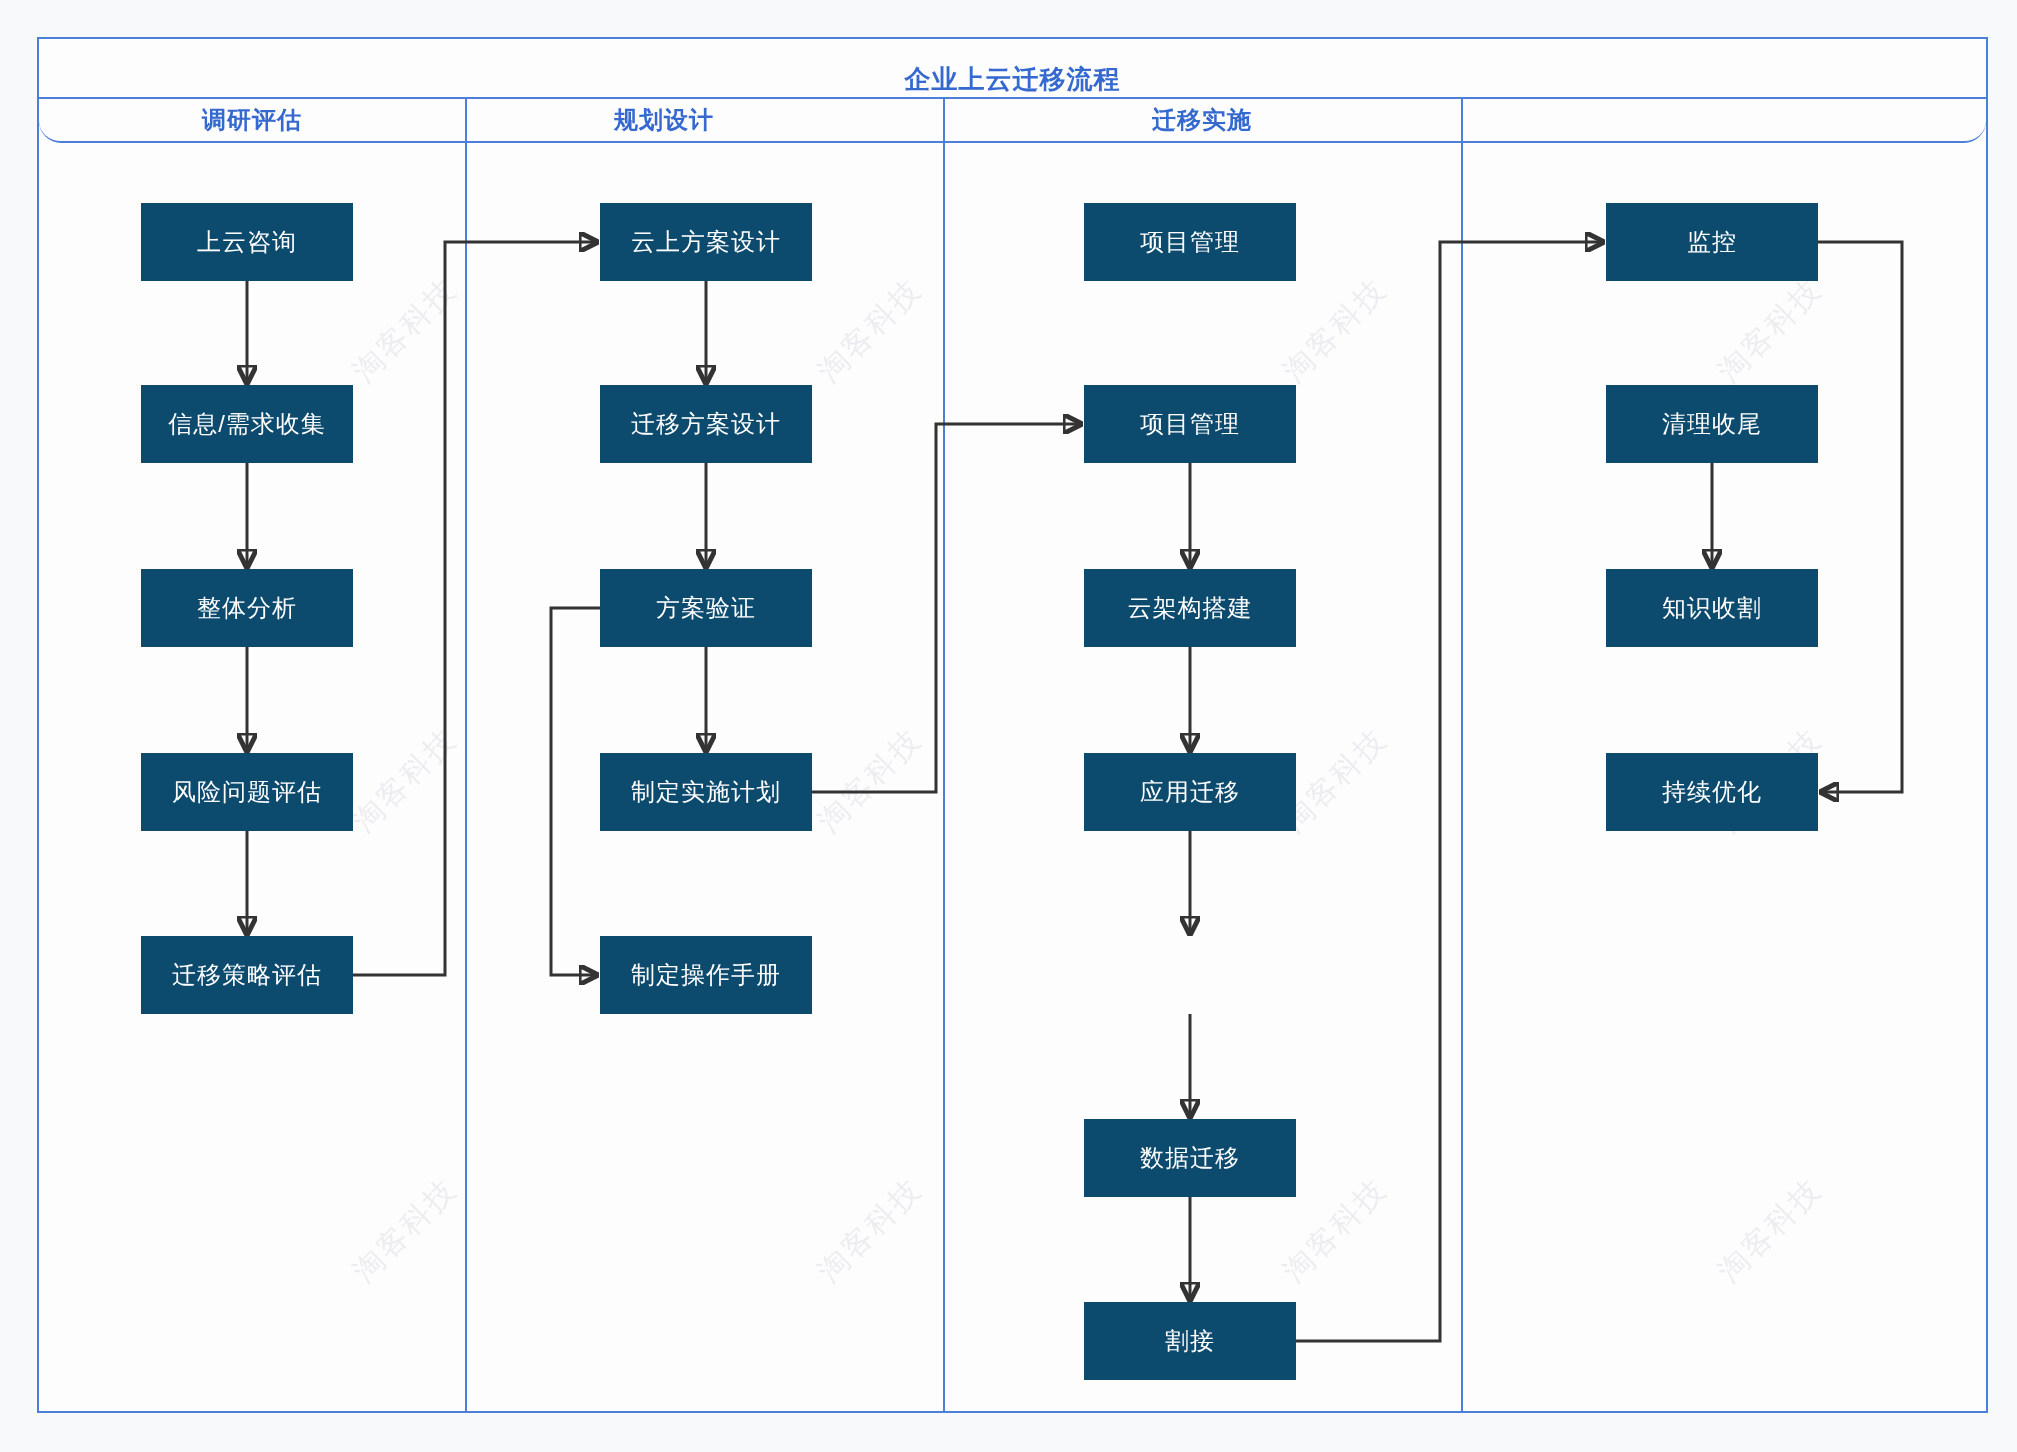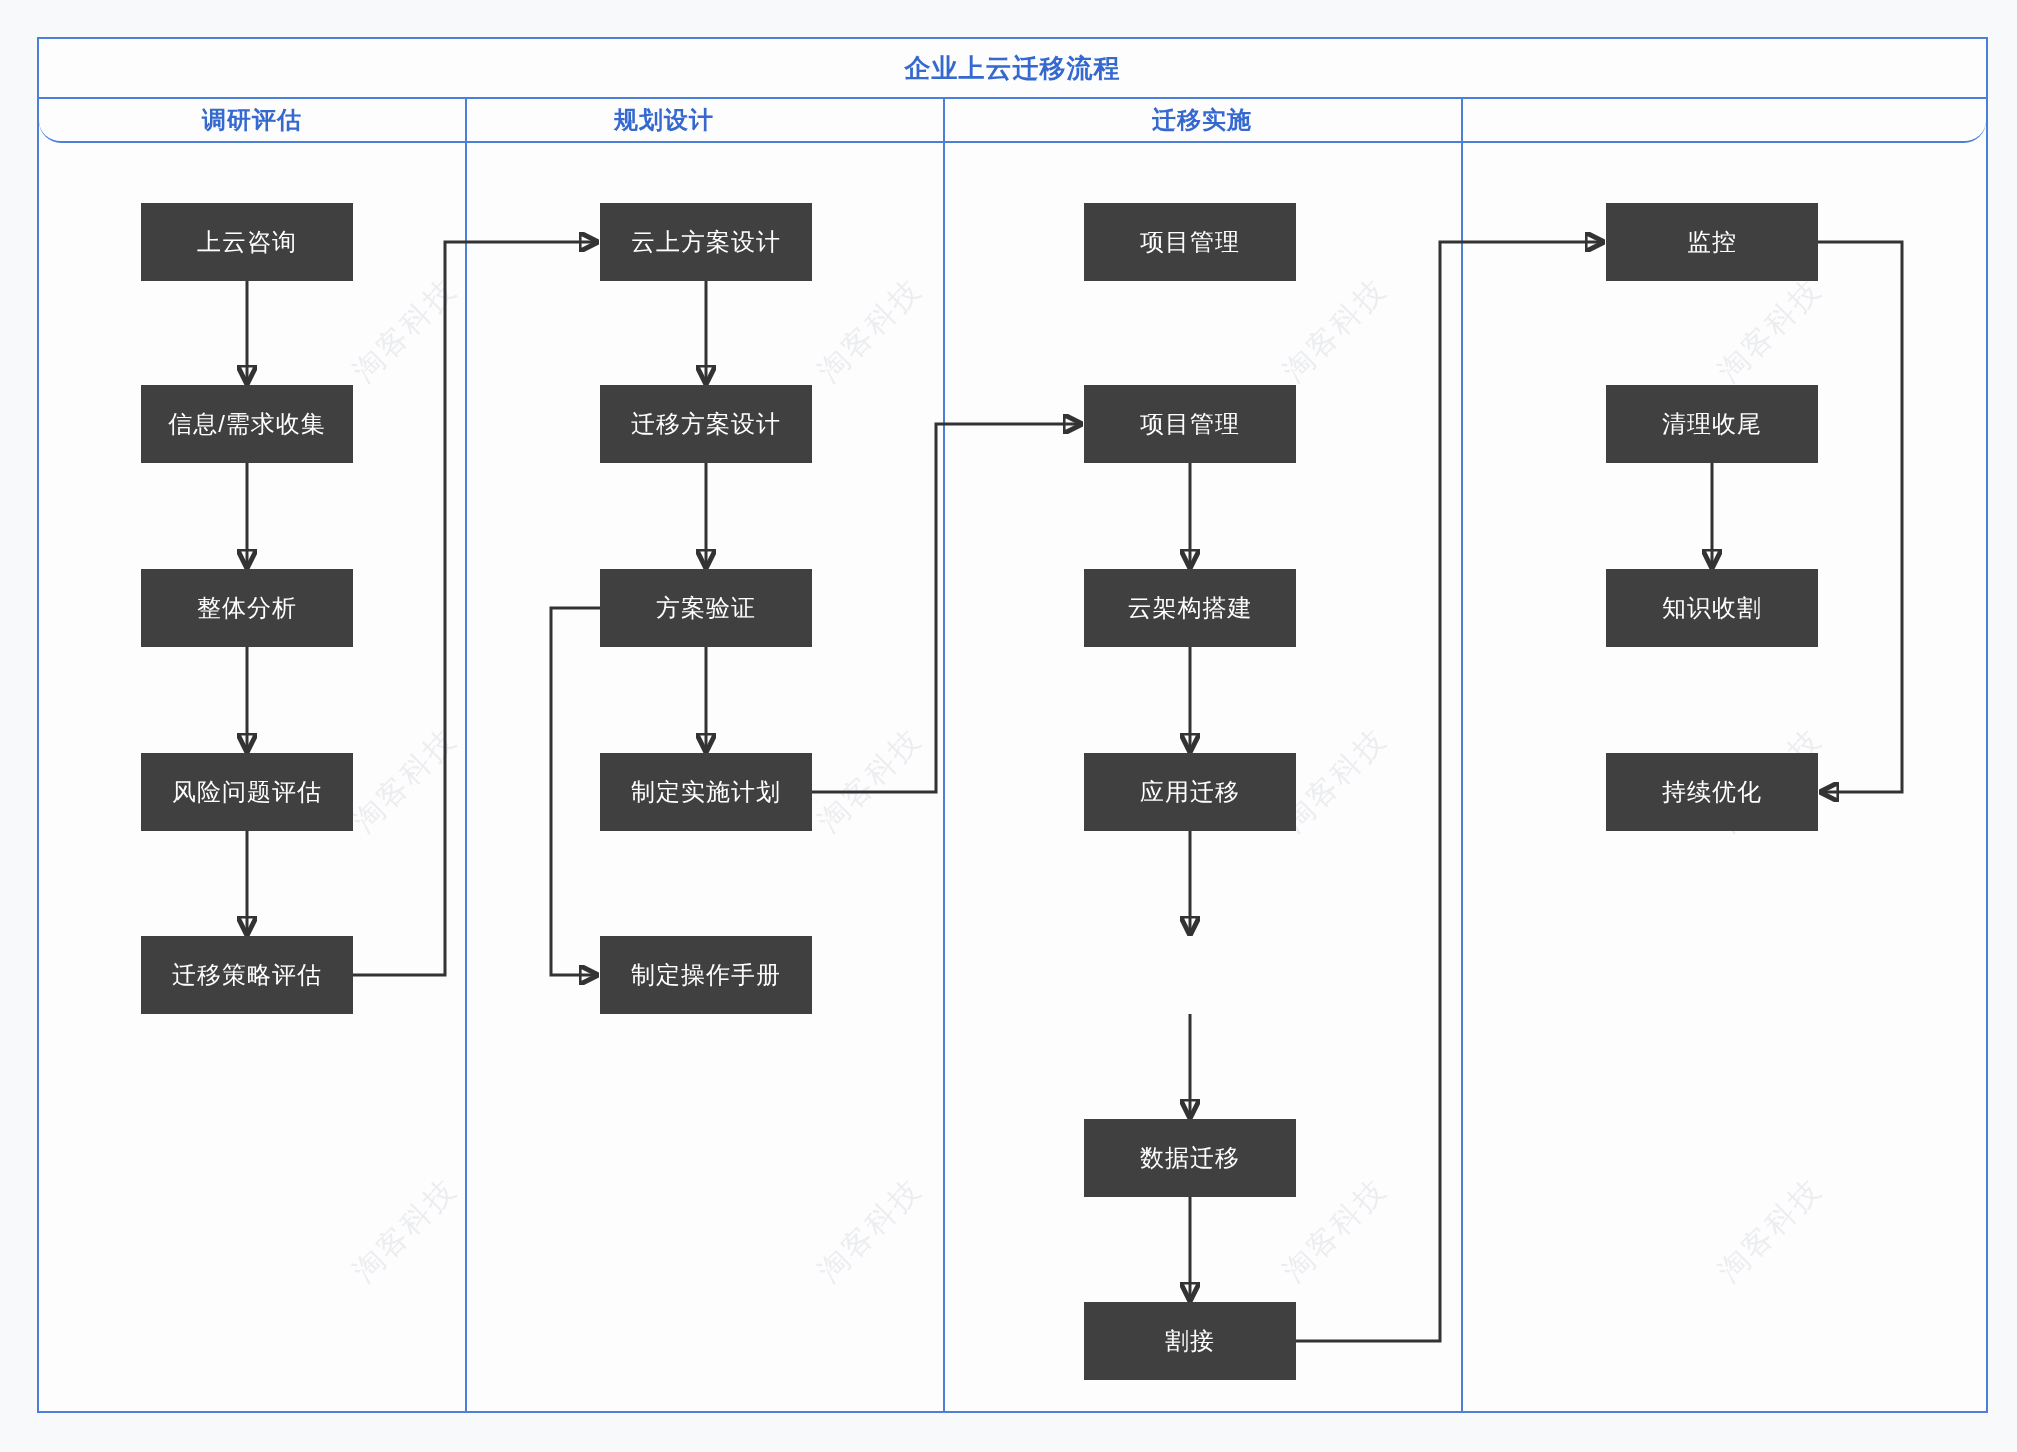--- a/index.html
+++ b/index.html
@@ -12,21 +12,21 @@
   .canvas{position:absolute;left:0;top:0;width:2017px;height:1452px;}
 
   
   .table{
     position:absolute;left:37px;top:37px;width:1947px;height:1372px;
     border:2px solid #4c7fd8;background:#fdfdfe;
   }
   .title-row{
     position:absolute;left:0;top:0;width:100%;height:58px;
     border-bottom:2px solid #4c7fd8;
-    display:flex;align-items:center;justify-content:center;
+    display:flex;align-items:flex-end;justify-content:center;
   }
   .title-row span{
     color:#3569cf;font-size:26px;font-weight:700;letter-spacing:1px;
   }
   .header-row{position:absolute;left:0;top:60px;width:100%;height:42px;border-bottom:2px solid #4c7fd8;border-radius:22px;}
   .hcell{
     position:absolute;top:0;height:42px;display:flex;align-items:center;justify-content:center;
     color:#3569cf;font-size:24px;font-weight:700;letter-spacing:1px;
   }
   .vline{position:absolute;top:60px;bottom:0;width:2px;background:#4c7fd8;}
@@ -38,21 +38,21 @@
     transform:rotate(-45deg);pointer-events:none;white-space:nowrap;
   }
 
   
   svg.connectors{position:absolute;left:0;top:0;width:2017px;height:1452px;pointer-events:none;}
   svg.connectors path{stroke:#333333;stroke-width:3;fill:none;marker-end:url(#arrowhead);}
 
   
   .node{
     position:absolute;width:212px;height:78px;
-    background:#404040;color:#ffffff;
+    background:#0c4a6e;color:#ffffff;
     display:flex;align-items:center;justify-content:center;
     font-size:24px;letter-spacing:1px;white-space:nowrap;
   }
 </style>
 </head>
 <body>
 
 <div class="canvas">
 
   <div class="table">

